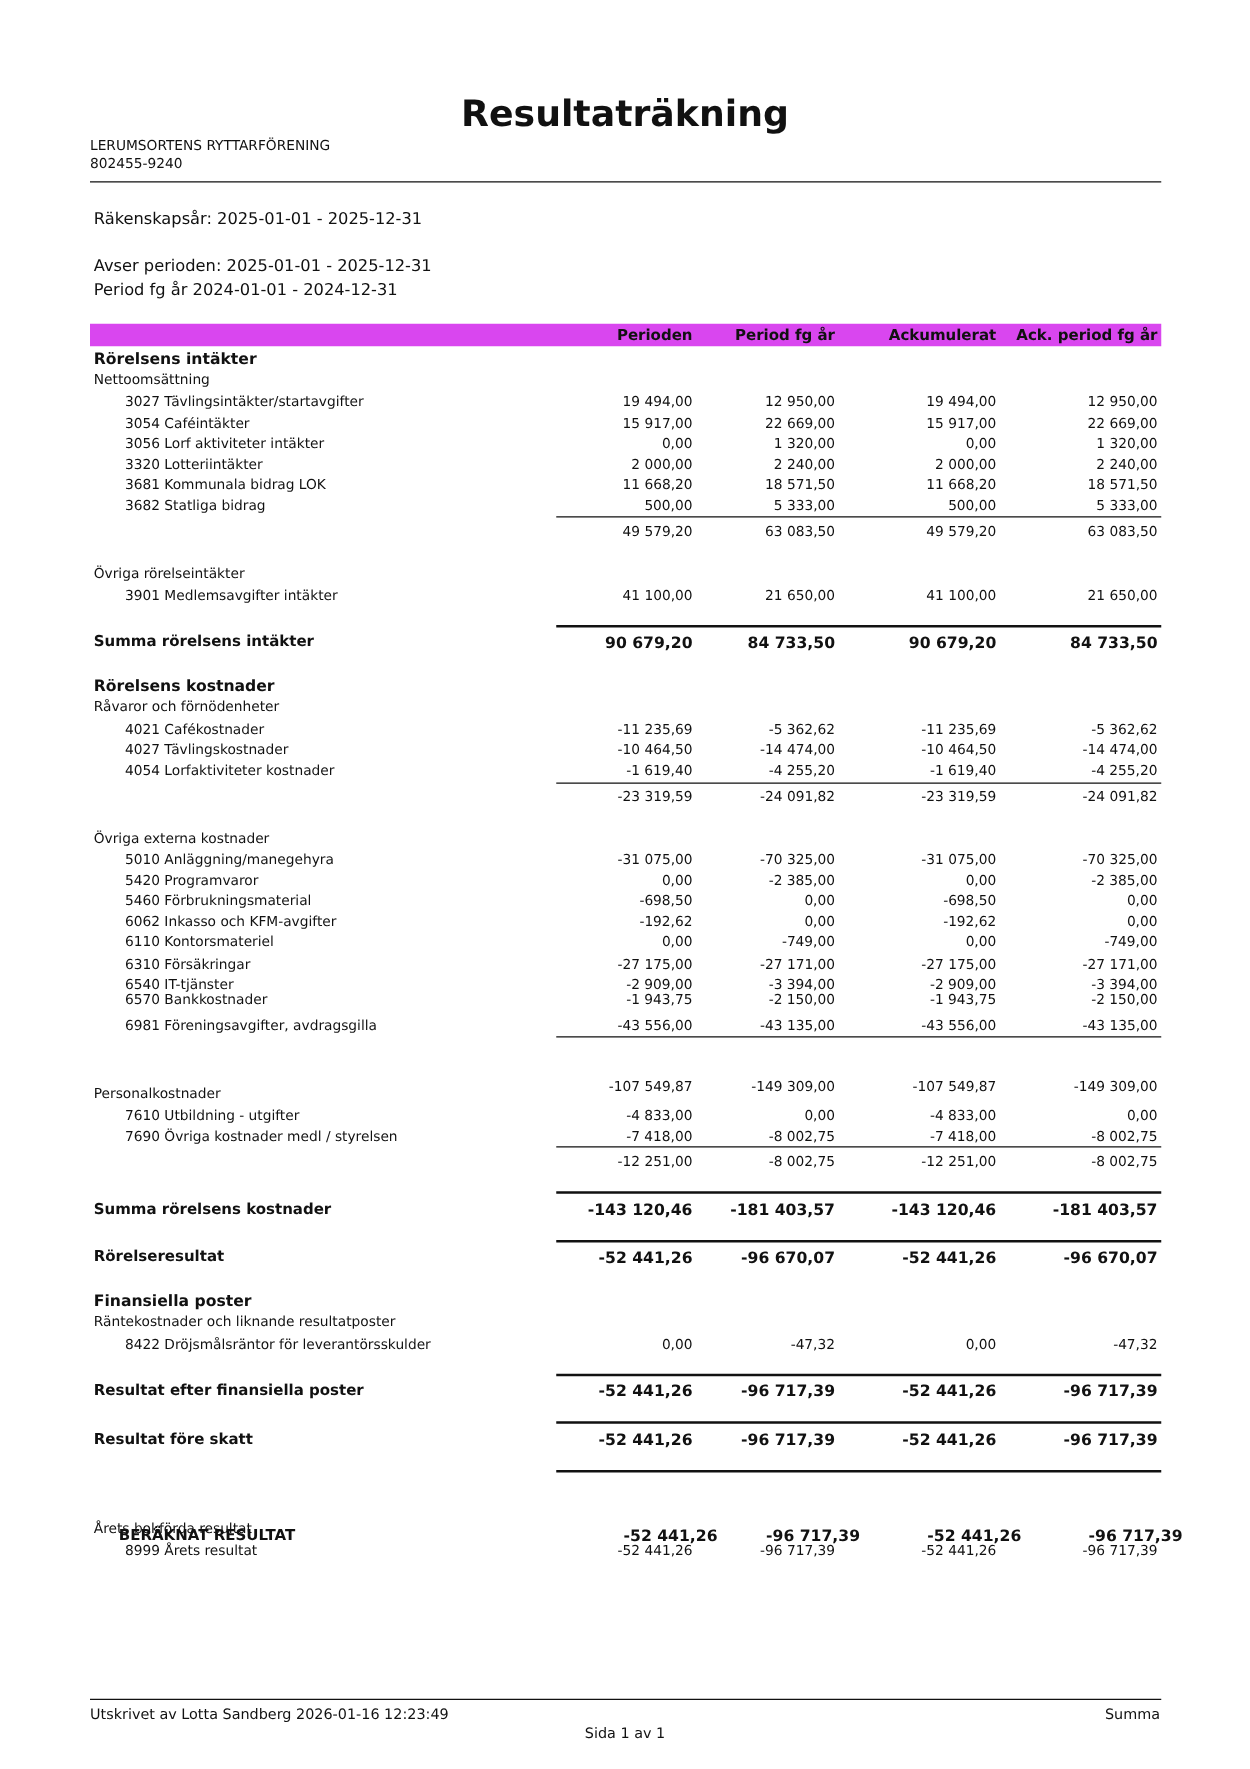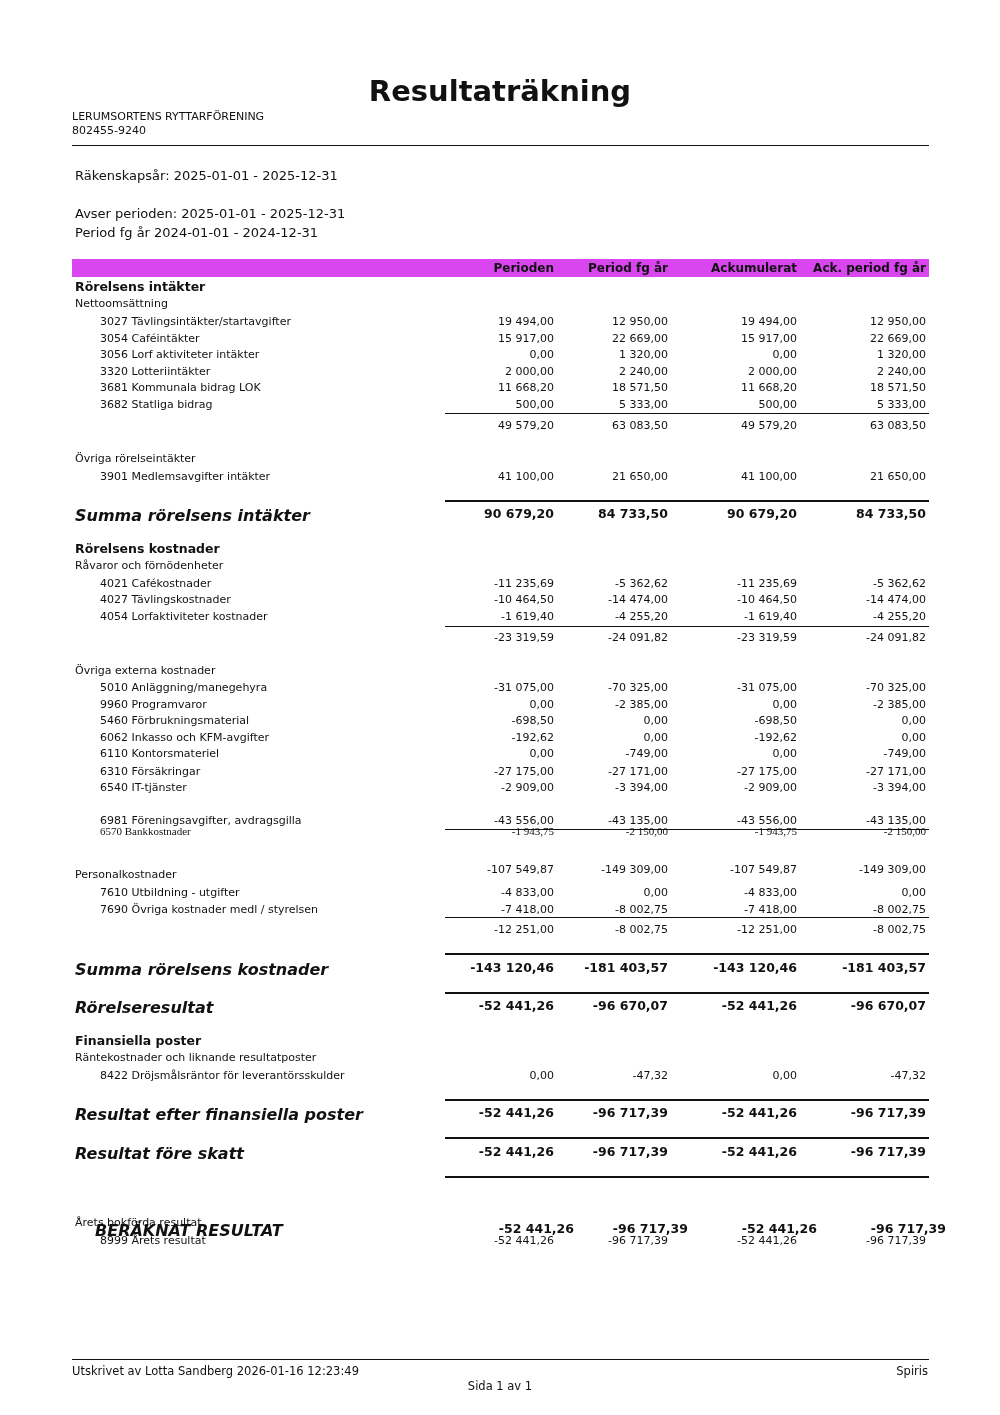--- a/index.html
+++ b/index.html
@@ -22,21 +22,21 @@
   .c1 { right: 375px; }
   .c2 { right: 261px; }
   .c3 { right: 132px; }
   .c4 { right: 3px; }
   .hdr .col { top: 2px; }
   .row { position: absolute; left: 0; width: 857px; font-size: 11px; height: 16px; }
   .row .lbl { position: absolute; left: 3px; white-space: nowrap; }
   .row.acct .lbl { left: 28px; }
   .row.section .lbl { font-size: 12.5px; font-weight: bold; }
   .row.total { font-size: 12.5px; font-weight: bold; }
-  .row.total .lbl { font-size: 16px; font-style: italic; }
+  .row.total .lbl { font-size: 12px; }
   .line { position: absolute; left: 373px; width: 484px; border-top: 1px solid #111; height: 0; }
   .line.thick { border-top: 2px solid #111; }
   .footer-line { position: absolute; left: 72px; width: 857px; top: 1359px; border-top: 1px solid #111; }
   .footer-left { position: absolute; left: 72px; top: 1364px; font-size: 11.5px; }
   .footer-right { position: absolute; right: 72px; top: 1364px; font-size: 11.5px; }
   .footer-center { position: absolute; left: 0; width: 1000px; text-align: center; top: 1379px; font-size: 11.5px; }
 </style>
 </head>
 <body>
 
@@ -172,21 +172,21 @@
         <span class="lbl">Övriga externa kostnader</span>
       </div>
       <div class="row acct" style="top: 422px;">
         <span class="lbl">5010 Anläggning/manegehyra</span>
         <span class="col c1">-31 075,00</span>
         <span class="col c2">-70 325,00</span>
         <span class="col c3">-31 075,00</span>
         <span class="col c4">-70 325,00</span>
       </div>
       <div class="row acct" style="top: 439px;">
-        <span class="lbl">9960 Programvaror</span>
+        <span class="lbl">5420 Programvaror</span>
         <span class="col c1">0,00</span>
         <span class="col c2">-2 385,00</span>
         <span class="col c3">0,00</span>
         <span class="col c4">-2 385,00</span>
       </div>
       <div class="row acct" style="top: 455px;">
         <span class="lbl">5460 Förbrukningsmaterial</span>
         <span class="col c1">-698,50</span>
         <span class="col c2">0,00</span>
         <span class="col c3">-698,50</span>
@@ -213,21 +213,21 @@
         <span class="col c3">-27 175,00</span>
         <span class="col c4">-27 171,00</span>
       </div>
       <div class="row acct" style="top: 522px;">
         <span class="lbl">6540 IT-tjänster</span>
         <span class="col c1">-2 909,00</span>
         <span class="col c2">-3 394,00</span>
         <span class="col c3">-2 909,00</span>
         <span class="col c4">-3 394,00</span>
       </div>
-      <div class="row acct" style="top: 566px; font-family: Liberation Serif, serif;">
+      <div class="row acct" style="top: 534px;">
         <span class="lbl">6570 Bankkostnader</span>
         <span class="col c1">-1 943,75</span>
         <span class="col c2">-2 150,00</span>
         <span class="col c3">-1 943,75</span>
         <span class="col c4">-2 150,00</span>
       </div>
       <div class="row acct" style="top: 555px;">
         <span class="lbl">6981 Föreningsavgifter, avdragsgilla</span>
         <span class="col c1">-43 556,00</span>
         <span class="col c2">-43 135,00</span>
@@ -328,14 +328,14 @@
         <span class="col c1">-52 441,26</span>
         <span class="col c2">-96 717,39</span>
         <span class="col c3">-52 441,26</span>
         <span class="col c4">-96 717,39</span>
       </div>
     </div>
 </div>
 
 <div class="footer-line"></div>
 <div class="footer-left">Utskrivet av Lotta Sandberg 2026-01-16 12:23:49</div>
-<div class="footer-right">Spiris</div>
+<div class="footer-right">Summa</div>
 <div class="footer-center">Sida 1 av 1</div>
 
 </body></html>

